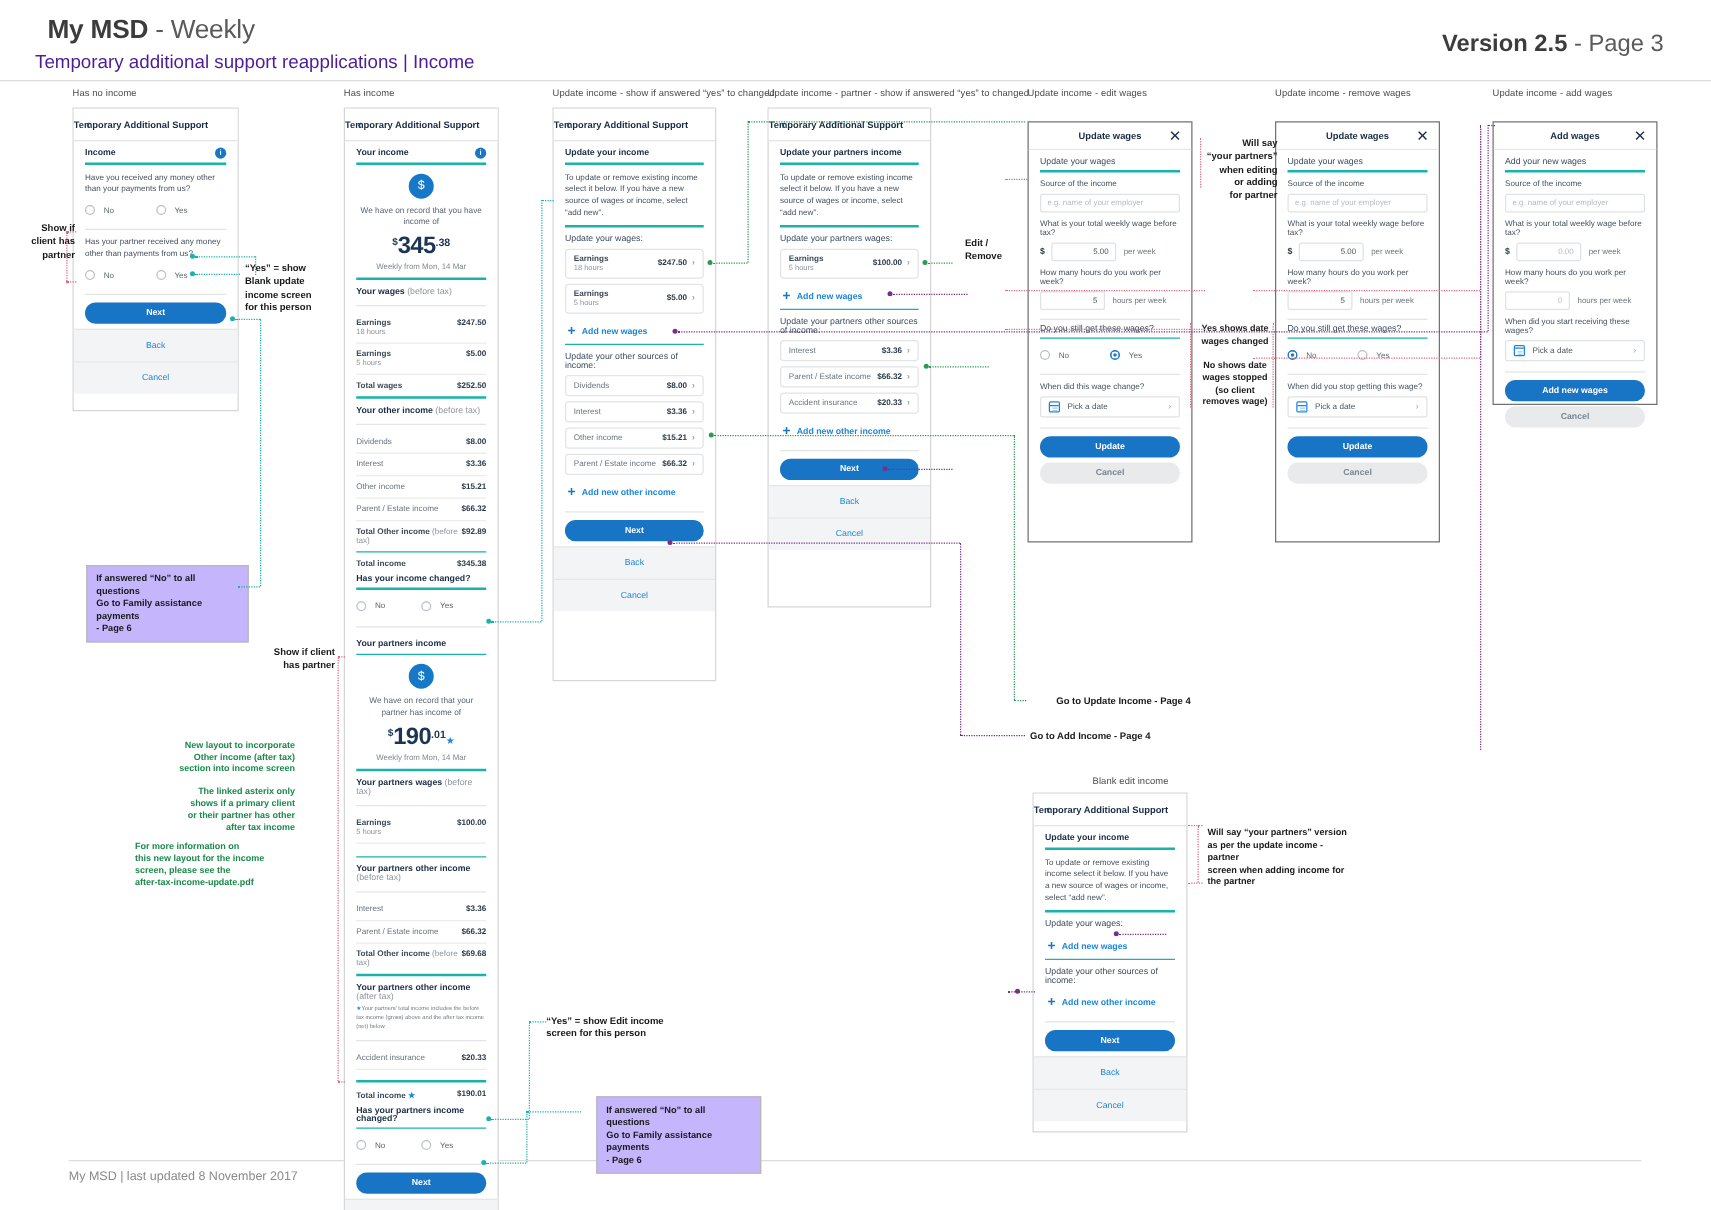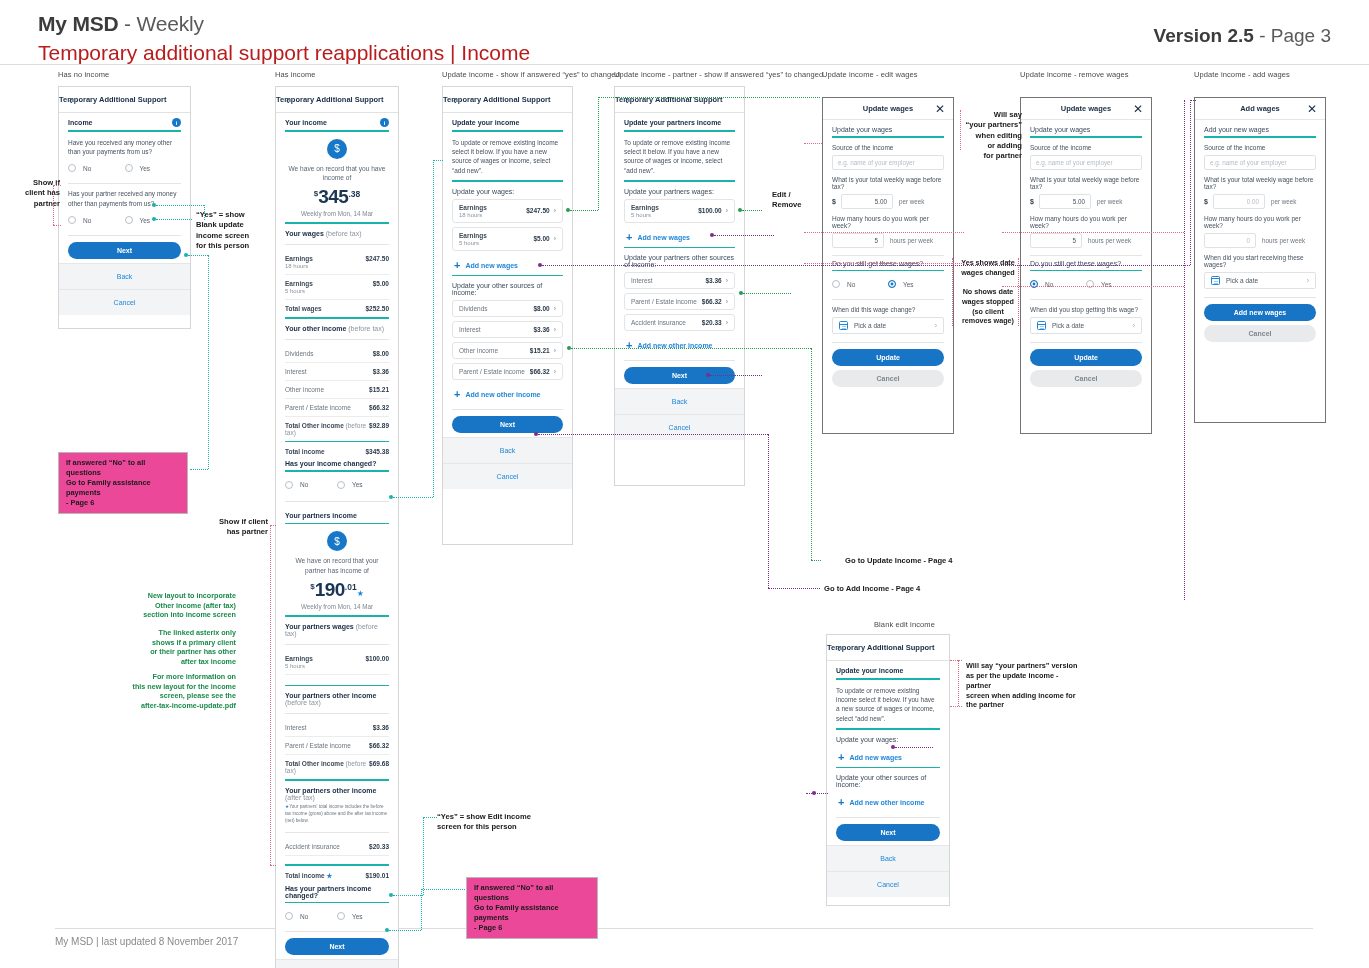--- a/index.html
+++ b/index.html
@@ -8,21 +8,21 @@
     background: #ffffff;
     font-family: "Liberation Sans", sans-serif;
     color: #333;
     overflow: hidden;
   }
   #root { position: relative; width: 1369px; height: 968px; }
 
   
   .hdr-title { position: absolute; left: 38px; top: 12px; font-size: 21px; font-weight: bold; color: #3c3c3c; letter-spacing: -0.2px; }
   .hdr-title .light { font-weight: normal; color: #5a5a5a; }
-  .hdr-sub { position: absolute; left: 38px; top: 41px; font-size: 21px; color: #b91c1c; }
+  .hdr-sub { position: absolute; left: 28px; top: 41px; font-size: 15px; color: #4c1d95; }
   .hdr-ver { position: absolute; right: 38px; top: 25px; font-size: 19px; font-weight: bold; color: #3c3c3c; }
   .hdr-ver .light { font-weight: normal; color: #5a5a5a; }
   .hdr-rule { position: absolute; left: 0; top: 64px; width: 1369px; height: 1px; background: #dcdcdc; }
   .ftr-rule { position: absolute; left: 55px; top: 928px; width: 1258px; height: 1px; background: #dcdcdc; }
   .ftr-text { position: absolute; left: 55px; top: 936px; font-size: 10px; color: #8a8a8a; }
 
   
   .caption { position: absolute; font-size: 7.5px; color: #4a4a4a; letter-spacing: 0.1px; }
   .phone {
     position: absolute;
@@ -132,21 +132,21 @@
   }
   .datepick .left { display: flex; align-items: center; }
   .cal { width: 9px; height: 9px; border: 1.2px solid #1e86d8; border-radius: 1.5px; margin-right: 6px; position: relative; }
   .cal:before { content: ""; position: absolute; left: 0; right: 0; top: 1.5px; height: 1.2px; background: #1e86d8; }
   .cal:after { content: ""; position: absolute; left: 1.5px; right: 1.5px; top: 4px; height: 1px; background: #9ccdf0; box-shadow: 0 2px 0 #9ccdf0; }
   .datepick .arr { color: #9aa3ab; font-size: 7px; }
 
   
   .anno { position: absolute; font-size: 7.6px; font-weight: bold; color: #1a1a1a; line-height: 1.35; }
   .anno.green { color: #1a8a4a; font-weight: bold; font-size: 7.2px; }
-  .anno.box { border: 1px solid #b9b9b9; background: #ec4899; padding: 5px 7px; font-weight: bold; }
+  .anno.box { border: 1px solid #b9b9b9; background: #c4b5fd; padding: 5px 7px; font-weight: bold; margin-left: 11px; }
 
   
   .dl { position: absolute; }
   .dl.h { border-top-width: 1px; border-top-style: dotted; height: 0; }
   .dl.v { border-left-width: 1px; border-left-style: dotted; width: 0; }
   .teal { border-color: #19b3ac; }
   .purple { border-color: #7b2d8b; }
   .green { border-color: #2a9b54; }
   .pink { border-color: #e06a82; }
   .dot { position: absolute; width: 4px; height: 4px; border-radius: 50%; }
@@ -577,21 +577,21 @@
           </span>
         <span class="arr">›</span>
       </div>
       <div class="rule-thin" style="margin:8px 0 2px 0;"></div>
       <div class="btn-primary">Update</div>
       <div class="btn-grey">Cancel</div>
     </div>
   </div>
 
   <div class="caption" style="left:1194px; top:70px;">Update income - add wages</div>
-  <div class="modal" style="left:1194px; top:86px; width:132px; height:326px;">
+  <div class="modal" style="left:1194px; top:86px; width:132px; height:227px;">
     <div class="modal-bar">
       <span class="mt">Add wages</span>
       <span class="x">✕</span>
     </div>
     <div class="sect">
       <div class="sect-head plain" style="padding-bottom:3px;">Add your new wages</div>
       <div class="rule-teal"></div>
       <div class="flabel" style="margin-top:2px;">Source of the income</div>
       <div class="finput">e.g. name of your employer</div>
       <div class="flabel">What is your total weekly wage before tax?</div>
@@ -664,21 +664,21 @@
   <div class="anno" style="left:206px; top:517px; width:62px; text-align:right; white-space:pre-line;">Show if client
 has partner</div>
 
   <div class="anno green" style="left:118px; top:591px; width:118px; text-align:right; white-space:pre-line;">New layout to incorporate
 Other income (after tax)
 section into income screen</div>
   <div class="anno green" style="left:118px; top:628px; width:118px; text-align:right; white-space:pre-line;">The linked asterix only
 shows if a primary client
 or their partner has other
 after tax income</div>
-  <div class="anno green" style="left:108px; top:672px; width:128px; text-align:right; white-space:pre-line;">For more information on
+  <div class="anno green" style="left:108px; top:672px; width:128px; white-space:pre-line;">For more information on
 this new layout for the income
 screen, please see the
 after-tax-income-update.pdf</div>
 
   <div class="anno" style="left:437px; top:812px; width:125px; white-space:pre-line;">“Yes” = show Edit income
         screen for this person</div>
   <div class="anno box" style="left:466px; top:877px; width:132px; white-space:pre-line; font-size:7.4px;">If answered “No” to all questions
 Go to Family assistance payments
 - Page 6</div>
 

